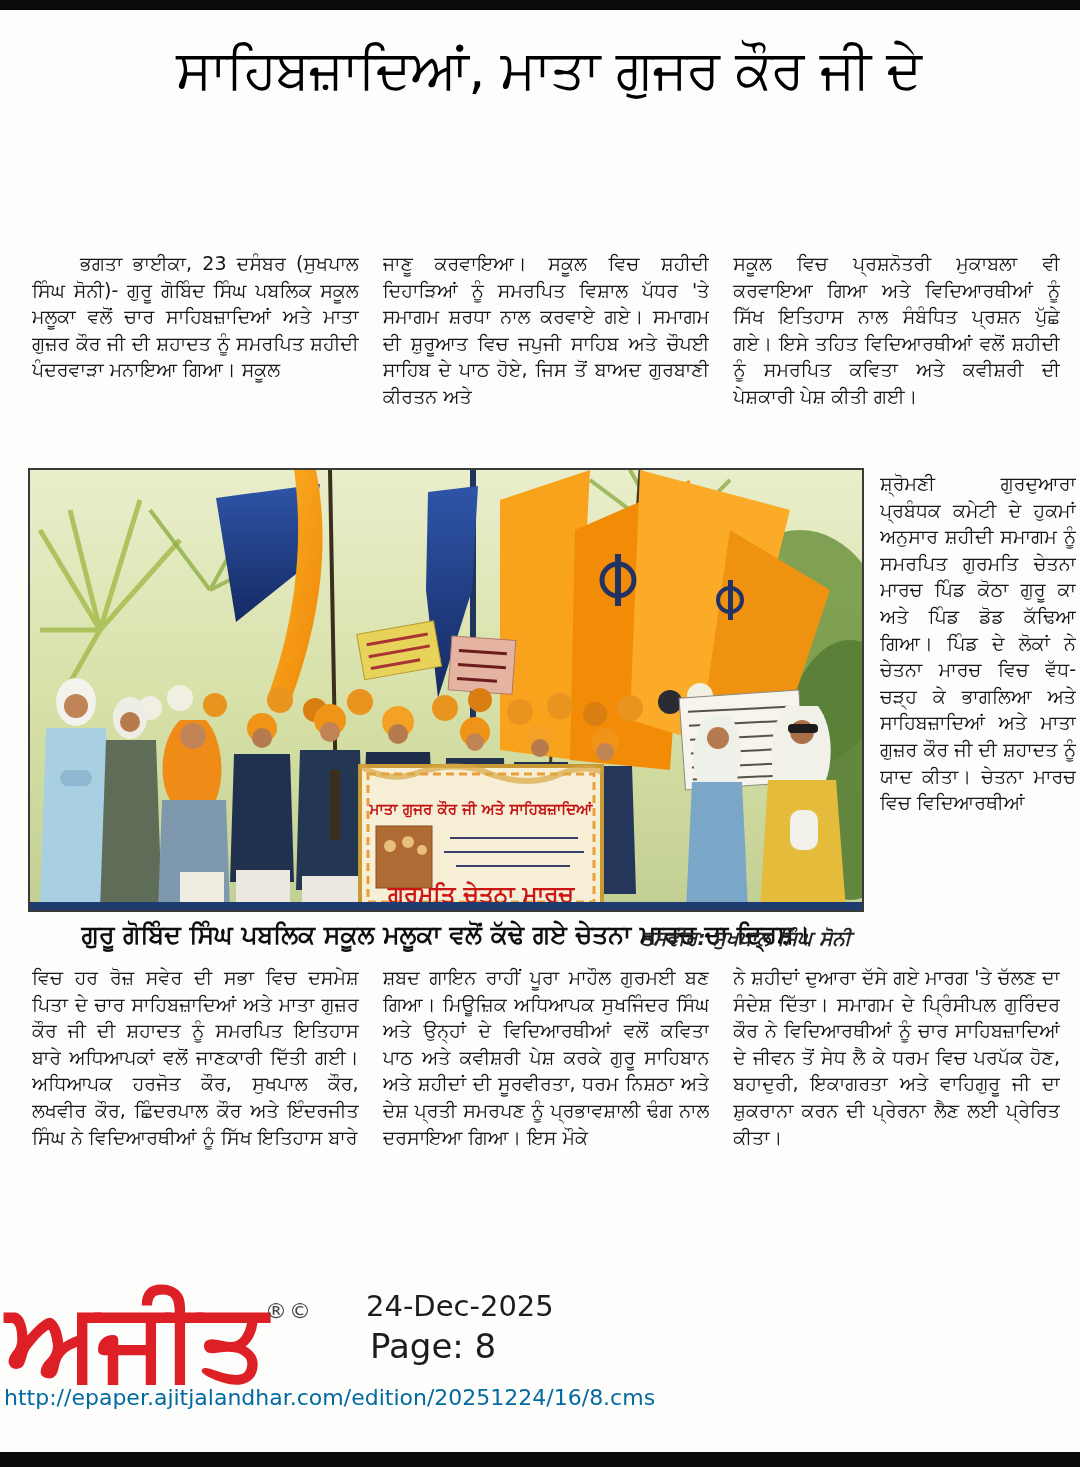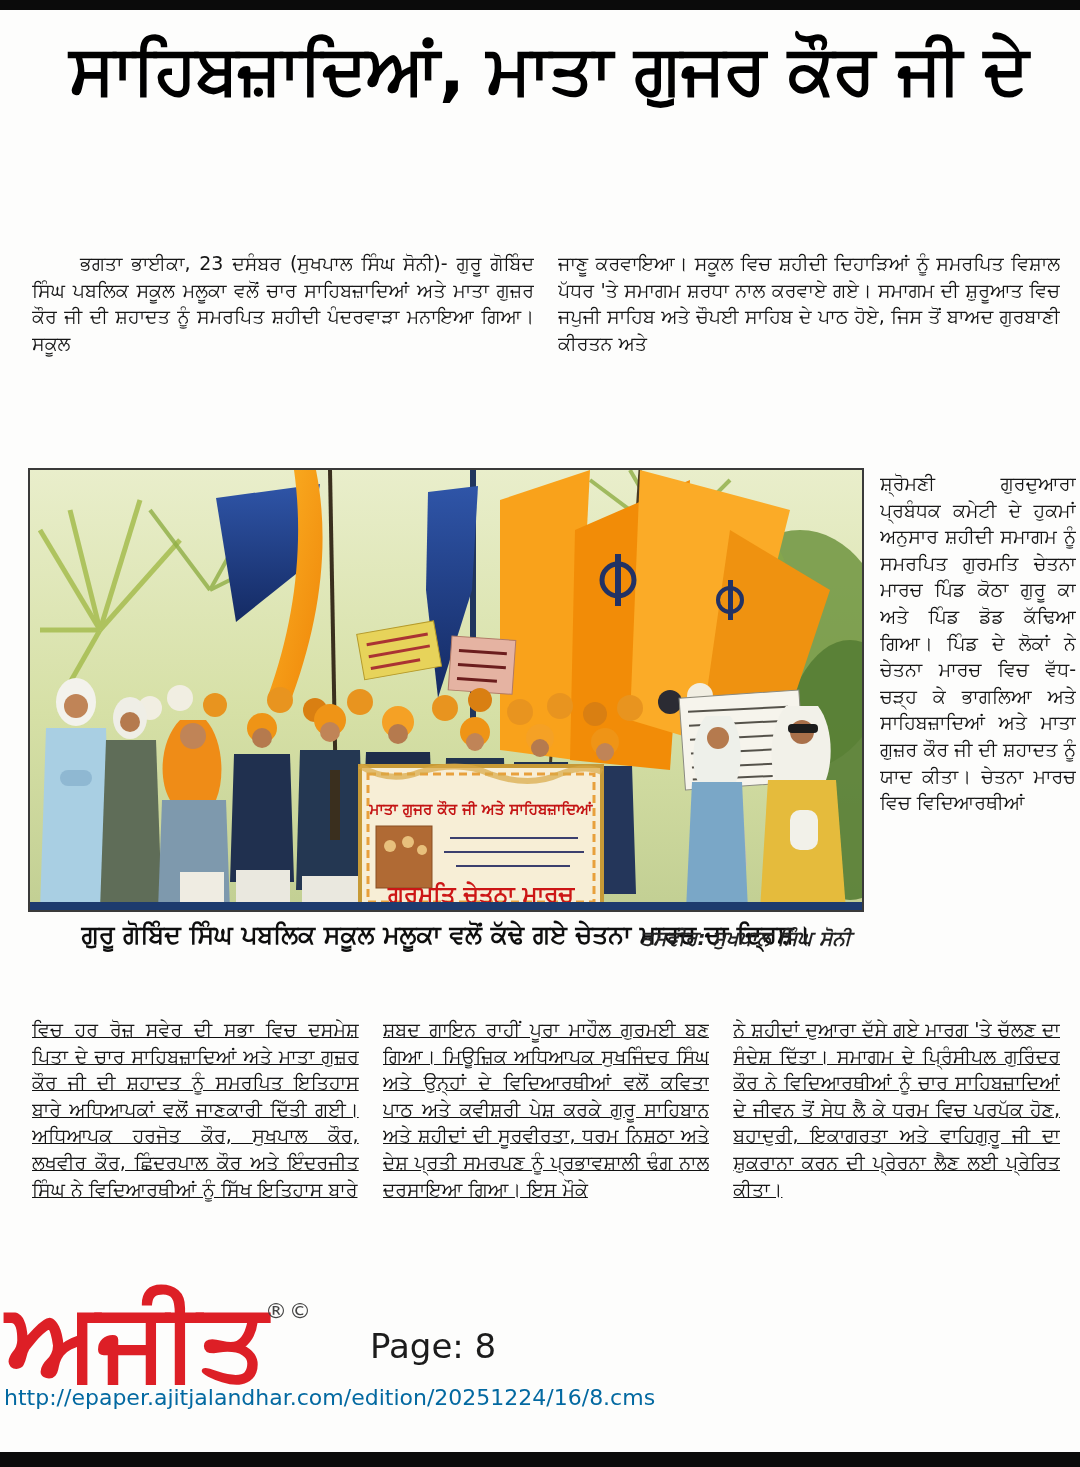--- a/index.html
+++ b/index.html
@@ -6,28 +6,28 @@
   .page{
     position:relative; width:1080px; height:1467px; background:#fdfdfc;
     font-family:"DejaVu Sans", sans-serif; color:#111; overflow:hidden;
   }
   .bar{position:absolute; left:0; width:1080px; background:#0b0b0b;}
   .bar.top{top:0; height:10px;}
   .bar.bottom{top:1452px; height:15px;}
 
   .headline{position:absolute; top:14px; left:0; width:1080px; text-align:center; color:#000;}
   .headline .hl{
-    font-size:68px; font-weight:bold; letter-spacing:-1px; line-height:112px;
+    font-size:54px; font-weight:normal; letter-spacing:-1px; line-height:112px;
     white-space:nowrap;
     padding-left:17px;
   }
 
   .cols{position:absolute; left:32px; width:1028px; display:flex; gap:24px;}
   .cols.top{top:250px; height:218px;}
-  .cols.bottom{top:1016px; height:278px;text-decoration:underline;}
+  .cols.bottom{top:964px; height:278px;}
   .col{flex:1 1 0; overflow:hidden;}
   .body-text{
     font-size:19px; line-height:1.4; text-align:justify; color:#161616; margin:0;
   }
   .indent{text-indent:48px;}
 
   .photo-frame{
     position:absolute; top:470px; left:30px; width:832px; height:440px;
     outline:2px solid #3a3a3a; background:#22c55e;text-align:center;
   }
@@ -62,20 +62,23 @@
   <header class="headline">
     <div class="hl">ਸਾਹਿਬਜ਼ਾਦਿਆਂ, ਮਾਤਾ ਗੁਜਰ ਕੌਰ ਜੀ ਦੇ</div>
   </header>
 
   <section class="cols top">
     <div class="col">
       <p class="body-text indent">ਭਗਤਾ ਭਾਈਕਾ, 23 ਦਸੰਬਰ (ਸੁਖਪਾਲ ਸਿੰਘ ਸੋਨੀ)- ਗੁਰੂ ਗੋਬਿੰਦ ਸਿੰਘ ਪਬਲਿਕ ਸਕੂਲ ਮਲੂਕਾ ਵਲੋਂ ਚਾਰ ਸਾਹਿਬਜ਼ਾਦਿਆਂ ਅਤੇ ਮਾਤਾ ਗੁਜ਼ਰ ਕੌਰ ਜੀ ਦੀ ਸ਼ਹਾਦਤ ਨੂੰ ਸਮਰਪਿਤ ਸ਼ਹੀਦੀ ਪੰਦਰਵਾੜਾ ਮਨਾਇਆ ਗਿਆ। ਸਕੂਲ</p>
     </div>
     <div class="col">
       <p class="body-text">ਜਾਣੂ ਕਰਵਾਇਆ। ਸਕੂਲ ਵਿਚ ਸ਼ਹੀਦੀ ਦਿਹਾੜਿਆਂ ਨੂੰ ਸਮਰਪਿਤ ਵਿਸ਼ਾਲ ਪੱਧਰ 'ਤੇ ਸਮਾਗਮ ਸ਼ਰਧਾ ਨਾਲ ਕਰਵਾਏ ਗਏ। ਸਮਾਗਮ ਦੀ ਸ਼ੁਰੂਆਤ ਵਿਚ ਜਪੁਜੀ ਸਾਹਿਬ ਅਤੇ ਚੌਪਈ ਸਾਹਿਬ ਦੇ ਪਾਠ ਹੋਏ, ਜਿਸ ਤੋਂ ਬਾਅਦ ਗੁਰਬਾਣੀ ਕੀਰਤਨ ਅਤੇ</p>
+    </div>
+    <div class="col">
+      <p class="body-text">ਸਕੂਲ ਵਿਚ ਪ੍ਰਸ਼ਨੋਤਰੀ ਮੁਕਾਬਲਾ ਵੀ ਕਰਵਾਇਆ ਗਿਆ ਅਤੇ ਵਿਦਿਆਰਥੀਆਂ ਨੂੰ ਸਿੱਖ ਇਤਿਹਾਸ ਨਾਲ ਸੰਬੰਧਿਤ ਪ੍ਰਸ਼ਨ ਪੁੱਛੇ ਗਏ। ਇਸੇ ਤਹਿਤ ਵਿਦਿਆਰਥੀਆਂ ਵਲੋਂ ਸ਼ਹੀਦੀ ਨੂੰ ਸਮਰਪਿਤ ਕਵਿਤਾ ਅਤੇ ਕਵੀਸ਼ਰੀ ਦੀ ਪੇਸ਼ਕਾਰੀ ਪੇਸ਼ ਕੀਤੀ ਗਈ।</p>
     </div>
   </section>
 
   <div class="photo-frame">
     <svg width="832" height="440" viewBox="0 0 832 440" xmlns="http://www.w3.org/2000/svg">
       <defs>
         <linearGradient id="bgG" x1="0" y1="0" x2="0" y2="1">
           <stop offset="0" stop-color="#e9eecb"></stop>
             <stop offset="0.55" stop-color="#d6e0a6"></stop>
             <stop offset="1" stop-color="#c2cf93"></stop>
@@ -289,17 +292,18 @@
     </div>
     <div class="col">
       <p class="body-text">ਸ਼ਬਦ ਗਾਇਨ ਰਾਹੀਂ ਪੂਰਾ ਮਾਹੌਲ ਗੁਰਮਈ ਬਣ ਗਿਆ। ਮਿਊਜ਼ਿਕ ਅਧਿਆਪਕ ਸੁਖਜਿੰਦਰ ਸਿੰਘ ਅਤੇ ਉਨ੍ਹਾਂ ਦੇ ਵਿਦਿਆਰਥੀਆਂ ਵਲੋਂ ਕਵਿਤਾ ਪਾਠ ਅਤੇ ਕਵੀਸ਼ਰੀ ਪੇਸ਼ ਕਰਕੇ ਗੁਰੂ ਸਾਹਿਬਾਨ ਅਤੇ ਸ਼ਹੀਦਾਂ ਦੀ ਸੂਰਵੀਰਤਾ, ਧਰਮ ਨਿਸ਼ਠਾ ਅਤੇ ਦੇਸ਼ ਪ੍ਰਤੀ ਸਮਰਪਣ ਨੂੰ ਪ੍ਰਭਾਵਸ਼ਾਲੀ ਢੰਗ ਨਾਲ ਦਰਸਾਇਆ ਗਿਆ। ਇਸ ਮੌਕੇ</p>
     </div>
     <div class="col">
       <p class="body-text">ਨੇ ਸ਼ਹੀਦਾਂ ਦੁਆਰਾ ਦੱਸੇ ਗਏ ਮਾਰਗ 'ਤੇ ਚੱਲਣ ਦਾ ਸੰਦੇਸ਼ ਦਿੱਤਾ। ਸਮਾਗਮ ਦੇ ਪ੍ਰਿੰਸੀਪਲ ਗੁਰਿੰਦਰ ਕੌਰ ਨੇ ਵਿਦਿਆਰਥੀਆਂ ਨੂੰ ਚਾਰ ਸਾਹਿਬਜ਼ਾਦਿਆਂ ਦੇ ਜੀਵਨ ਤੋਂ ਸੇਧ ਲੈ ਕੇ ਧਰਮ ਵਿਚ ਪਰਪੱਕ ਹੋਣ, ਬਹਾਦੁਰੀ, ਇਕਾਗਰਤਾ ਅਤੇ ਵਾਹਿਗੁਰੂ ਜੀ ਦਾ ਸ਼ੁਕਰਾਨਾ ਕਰਨ ਦੀ ਪ੍ਰੇਰਨਾ ਲੈਣ ਲਈ ਪ੍ਰੇਰਿਤ ਕੀਤਾ।</p>
     </div>
   </section>
 
   <div class="logo"><span>ਅਜੀਤ</span><span class="logo-marks">®©</span></div>
+  <div class="date-text">24-Dec-2025</div>
   <div class="page-text">Page: 8</div>
   <div class="url-text">http://epaper.ajitjalandhar.com/edition/20251224/16/8.cms</div>
 
   <div class="bar bottom"></div>
 </div>
 
 </body></html>

